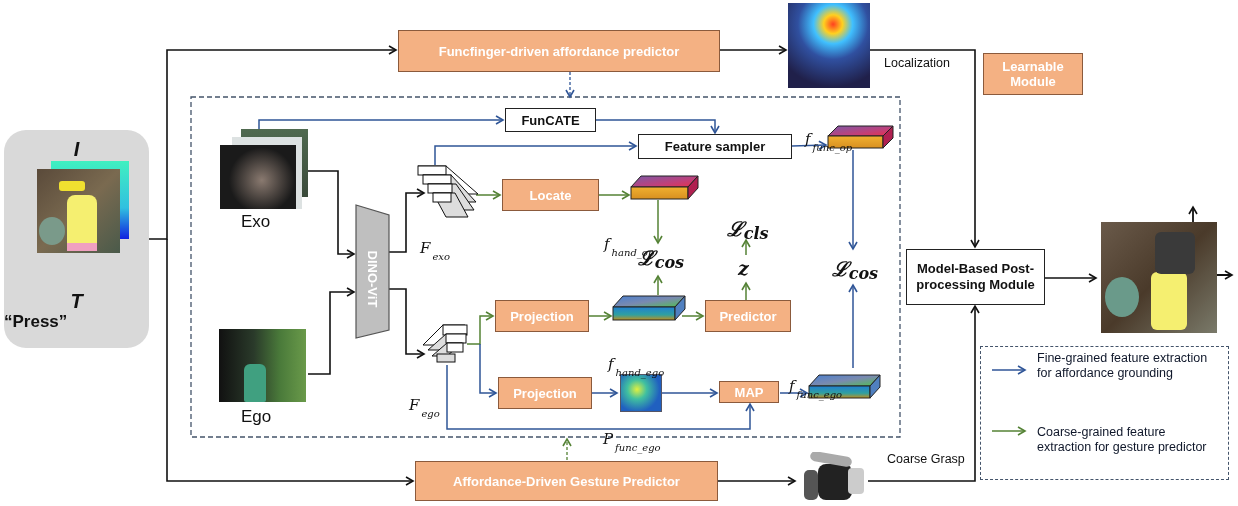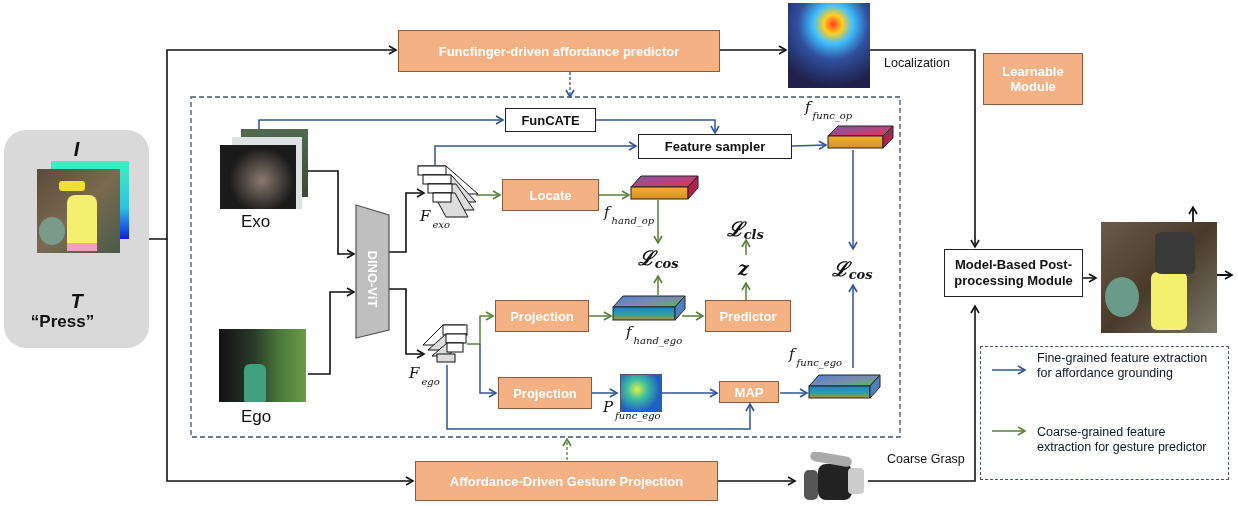--- a/index.html
+++ b/index.html
@@ -2,25 +2,25 @@
 <html><head>
 <meta charset="utf-8">
 <style>
   html, body { margin: 0; padding: 0; background: #ffffff; }
   body { width: 1238px; height: 506px; position: relative; overflow: hidden; font-family: "Liberation Sans", sans-serif; }
   #stage { position: absolute; left: 0; top: 0; width: 1238px; height: 506px; }
   .box { position: absolute; display: flex; align-items: center; justify-content: center; text-align: center; box-sizing: border-box; }
   .learn { background: #f4b183; border: 1.5px solid #8b5a3c; color: #ffffff; font-weight: bold; font-size: 13px; }
   .fixedbox { background: #c0c0c0; border: 1.5px solid #555; color: #111; font-weight: bold; font-size: 13px; }
   .plain { background: #ffffff; border: 1.5px solid #222; color: #111; font-weight: bold; font-size: 13px; }
-  .lbl { position: absolute; font-family: "DejaVu Serif", serif; font-style: italic; color: #111; white-space: nowrap; }
+  .lbl { position: absolute; font-family: "DejaVu Serif", serif; font-style: italic; color: #111; white-space: nowrap; margin-top: 32px; }
   .sub { font-size: 10px; position: relative; top: 7px; left: 2px; }
   .txt { position: absolute; color: #111; white-space: nowrap; }
   .loss { position: absolute; font-family: "DejaVu Serif", serif; font-weight: bold; font-style: italic; color: #111; font-size: 20px; }
-  .loss .ls { font-size: 13px; position: relative; top: 3px; margin-top: 11px; }
+  .loss .ls { font-size: 16px; position: relative; top: 3px; margin-top: 11px; }
   .input-panel { position: absolute; left: 4px; top: 130px; width: 145px; height: 218px; background: #d9d9d9; border-radius: 22px; }
   .photo { position: absolute; overflow: hidden; }
   .legend { position: absolute; left: 980px; top: 346px; width: 249px; height: 134px; border: 1.5px dashed #44546a; box-sizing: border-box; }
   .legend-text { position: absolute; font-size: 12.5px; color: #0f172a; line-height: 15px; white-space: normal; }
 </style>
 </head>
 <body>
 
 <div id="stage">
 
@@ -171,30 +171,30 @@
   <div class="input-panel">
     <div class="txt" style="left:0;width:145px;top:8px;text-align:center;font-size:20px;font-weight:bold;font-style:italic;">I</div>
     <div class="photo" style="left:47px;top:31px;width:78px;height:78px;background:linear-gradient(#40f0c0,#30c0e0 60%,#1020e0);"></div>
     <div class="photo" style="left:33px;top:39px;width:83px;height:84px;background:linear-gradient(135deg,#5a4a3a,#7a6a50 50%,#4a5a4a);">
       <div style="position:absolute;left:30px;top:26px;width:30px;height:56px;background:#f5ef70;border-radius:8px 8px 4px 4px;"></div>
       <div style="position:absolute;left:30px;top:74px;width:30px;height:8px;background:#f0a0c0;"></div>
       <div style="position:absolute;left:22px;top:12px;width:26px;height:10px;background:#f0e030;border-radius:3px;"></div>
       <div style="position:absolute;left:2px;top:48px;width:26px;height:28px;background:#7a9a8a;border-radius:50%;"></div>
     </div>
     <div class="txt" style="left:0;width:145px;top:160px;text-align:center;font-size:20px;font-weight:bold;font-style:italic;">T</div>
-    <div class="txt" style="left:0;width:117px;top:182px;text-align:center;font-size:17px;font-weight:bold;">“Press”</div>
+    <div class="txt" style="left:0;width:117px;top:182px;text-align:left;font-size:17px;font-weight:bold;">“Press”</div>
   </div>
 
   <div class="box learn" style="left:398px;top:30px;width:322px;height:42px;">Funcfinger-driven affordance predictor</div>
-  <div class="box learn" style="left:415px;top:461px;width:303px;height:40px;">Affordance-Driven Gesture Projection</div>
+  <div class="box learn" style="left:415px;top:461px;width:303px;height:40px;">Affordance-Driven Gesture Predictor</div>
 
   <div class="photo" style="left:788px;top:3px;width:82px;height:85px;background:radial-gradient(circle at 55% 25%,#ff4020 0%,#ffd020 12%,#40c0ff 25%,#3050a0 45%,#20204a 80%);"></div>
   <div class="txt" style="left:884px;top:56px;font-size:12.5px;">Localization</div>
 
-  <div class="box learn" style="left:983px;top:53px;width:100px;height:52px;line-height:15px;padding:16px 10px;">Learnable Module</div>
+  <div class="box learn" style="left:983px;top:53px;width:100px;height:42px;line-height:15px;padding:16px 10px;">Learnable Module</div>
 
   <div class="photo" style="left:241px;top:129px;width:67px;height:68px;background:linear-gradient(#506a50,#3a4a3a);"></div>
   <div class="photo" style="left:232px;top:137px;width:70px;height:72px;background:#dde2e2;"></div>
   <div class="photo" style="left:220px;top:145px;width:76px;height:64px;background:radial-gradient(circle at 55% 55%,#8a7a70,#1a1a1a 60%);"></div>
   <div class="txt" style="left:241px;top:212px;font-size:17px;">Exo</div>
 
   <div class="photo" style="left:219px;top:329px;width:87px;height:73px;background:linear-gradient(90deg,#111 0%,#2a3a2a 40%,#4a7a3a 70%,#6a9a4a 100%);">
     <div style="position:absolute;left:25px;top:35px;width:22px;height:38px;background:#40a080;border-radius:6px 6px 2px 2px;"></div>
   </div>
   <div class="txt" style="left:241px;top:407px;font-size:17px;">Ego</div>
@@ -209,30 +209,30 @@
   <div class="box learn" style="left:502px;top:179px;width:97px;height:32px;">Locate</div>
   <div class="box learn" style="left:495px;top:300px;width:94px;height:32px;">Projection</div>
   <div class="box learn" style="left:498px;top:377px;width:94px;height:32px;">Projection</div>
   <div class="box learn" style="left:705px;top:300px;width:86px;height:32px;">Predictor</div>
   <div class="box learn" style="left:719px;top:381px;width:60px;height:22px;">MAP</div>
 
   <div class="photo" style="left:620px;top:374px;width:40px;height:36px;background:radial-gradient(circle at 40% 40%,#e0f040,#40c0a0 30%,#2060c0 70%);border:1px solid #556;"></div>
 
   <div class="lbl" style="left:805px;top:98px;font-size:15px;"><span>f</span><span class="sub">func_op</span></div>
   <div class="lbl" style="left:604px;top:203px;font-size:15px;"><span>f</span><span class="sub">hand_op</span></div>
-  <div class="lbl" style="left:626px;top:323px;font-size:15px;"><span>f</span><span class="sub">hand_ego</span></div>
+  <div class="lbl" style="left:608px;top:323px;font-size:15px;"><span>f</span><span class="sub">hand_ego</span></div>
   <div class="lbl" style="left:789px;top:345px;font-size:15px;"><span>f</span><span class="sub">func_ego</span></div>
   <div class="lbl" style="left:603px;top:398px;font-size:15px;"><span>P</span><span class="sub">func_ego</span></div>
 
   <div class="loss" style="left:638px;top:244px;"><span>ℒ</span><span class="ls">cos</span></div>
   <div class="loss" style="left:727px;top:215px;"><span>ℒ</span><span class="ls">cls</span></div>
   <div class="loss" style="left:738px;top:257px;font-size:19px;">z</div>
   <div class="loss" style="left:832px;top:255px;"><span>ℒ</span><span class="ls">cos</span></div>
 
-  <div class="box plain" style="left:906px;top:249px;width:139px;height:48px;line-height:16px;padding:0 4px;margin-left:38px;">Model-Based Post-processing Module</div>
+  <div class="box plain" style="left:906px;top:249px;width:139px;height:56px;line-height:16px;padding:0 4px;">Model-Based Post-processing Module</div>
 
   <div class="photo" style="left:1101px;top:222px;width:116px;height:111px;background:linear-gradient(135deg,#6a5a4a,#4a3a2a 50%,#7a7a6a);">
     <div style="position:absolute;left:50px;top:50px;width:36px;height:58px;background:#f5ef70;border-radius:6px;"></div>
     <div style="position:absolute;left:54px;top:10px;width:40px;height:42px;background:#3a3a3a;border-radius:6px;"></div>
     <div style="position:absolute;left:4px;top:55px;width:34px;height:40px;background:#6a9a8a;border-radius:50%;"></div>
   </div>
 
   <div class="photo" style="left:800px;top:452px;width:66px;height:54px;">
     <div style="position:absolute;left:18px;top:12px;width:34px;height:36px;background:#222;border-radius:8px;"></div>
     <div style="position:absolute;left:10px;top:2px;width:42px;height:10px;background:#aaa;border-radius:5px;transform:rotate(10deg);"></div>

